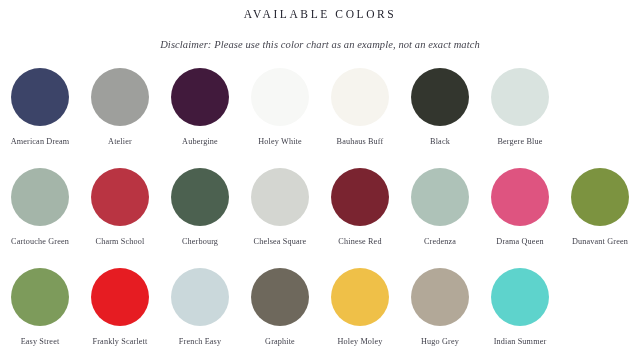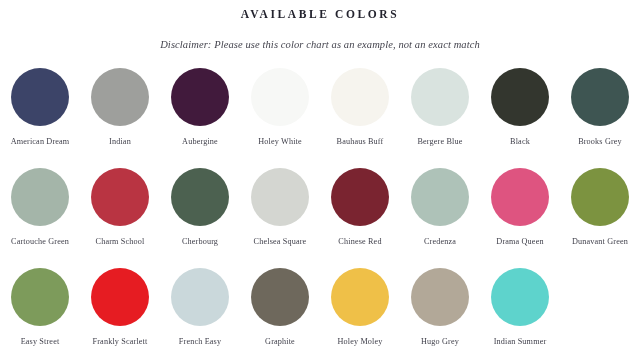--- a/index.html
+++ b/index.html
@@ -18,21 +18,21 @@
     width: 640px;
     height: 360px;
     position: relative;
     box-sizing: border-box;
     padding: 0;
   }
   .page-title {
     text-align: center;
     font-family: "Liberation Serif", serif;
     font-size: 11.5px;
-    font-weight: 700;
+    font-weight: 400;
     letter-spacing: 2.6px;
     color: #23232e;
     margin: 0;
     padding-top: 7px;
     line-height: 14px;
     text-transform: uppercase;
   }
   .disclaimer {
     text-align: center;
     font-family: "Liberation Serif", serif;
@@ -93,45 +93,41 @@
   <p class="disclaimer">Disclaimer: Please use this color chart as an example, not an exact match</p>
 
   <div class="swatch-grid">
       <div class="swatch-row">
         <div class="swatch-cell">
           <span class="swatch-dot" style="background: rgb(60, 68, 104);"></span>
           <span class="swatch-label">American Dream</span>
         </div>
         <div class="swatch-cell">
           <span class="swatch-dot" style="background: rgb(158, 159, 156);"></span>
-          <span class="swatch-label">Indian</span>
+          <span class="swatch-label">Atelier</span>
         </div>
         <div class="swatch-cell">
           <span class="swatch-dot" style="background: rgb(65, 26, 60);"></span>
           <span class="swatch-label">Aubergine</span>
         </div>
         <div class="swatch-cell">
           <span class="swatch-dot" style="background: rgb(247, 248, 246);"></span>
           <span class="swatch-label">Holey White</span>
         </div>
         <div class="swatch-cell">
           <span class="swatch-dot" style="background: rgb(246, 244, 238);"></span>
           <span class="swatch-label">Bauhaus Buff</span>
         </div>
         <div class="swatch-cell">
-          <span class="swatch-dot" style="background: rgb(217, 227, 223);"></span>
-          <span class="swatch-label">Bergere Blue</span>
-        </div>
-        <div class="swatch-cell">
           <span class="swatch-dot" style="background: rgb(51, 54, 46);"></span>
           <span class="swatch-label">Black</span>
         </div>
         <div class="swatch-cell">
-          <span class="swatch-dot" style="background: rgb(62, 85, 82);"></span>
-          <span class="swatch-label">Brooks Grey</span>
+          <span class="swatch-dot" style="background: rgb(217, 227, 223);"></span>
+          <span class="swatch-label">Bergere Blue</span>
         </div>
       </div>
       <div class="swatch-row">
         <div class="swatch-cell">
           <span class="swatch-dot" style="background: rgb(164, 181, 169);"></span>
           <span class="swatch-label">Cartouche Green</span>
         </div>
         <div class="swatch-cell">
           <span class="swatch-dot" style="background: rgb(185, 52, 66);"></span>
           <span class="swatch-label">Charm School</span>

